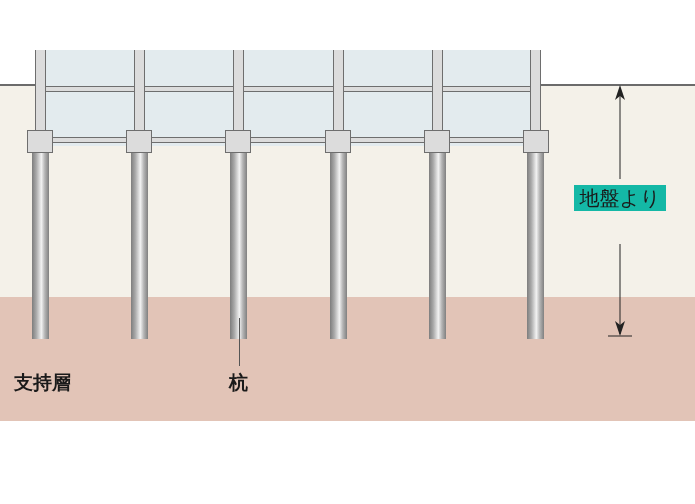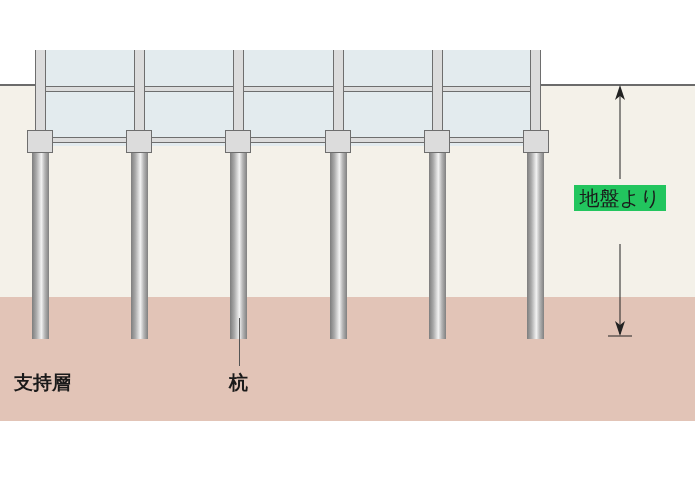--- a/index.html
+++ b/index.html
@@ -12,21 +12,21 @@
           background: linear-gradient(to right, #7d7d7d 0%, #a9a9a9 25%, #f2f2f2 55%, #b5b5b5 75%, #808080 100%); }
   .building { position: absolute; left: 36px; top: 50px; width: 505px; height: 96px; background: #e3ebee; }
   .col { position: absolute; top: 50px; width: 11px; height: 96px; background: #dcdcdc;
          border-left: 1px solid #6e6e6e; border-right: 1px solid #6e6e6e; box-sizing: border-box; }
   .beam { position: absolute; left: 36px; width: 505px; height: 6px; background: #dcdcdc;
           border-top: 1px solid #6e6e6e; border-bottom: 1px solid #6e6e6e; box-sizing: border-box; }
   .cap { position: absolute; top: 130px; width: 26px; height: 23px; background: #dcdcdc;
          border: 1px solid #6e6e6e; box-sizing: border-box; }
   .label { position: absolute; color: #1a1a1a; white-space: nowrap; }
   .depth-label { left: 574px; top: 185px; font-size: 20px; line-height: 26px; text-align: center; width: 92px;
-                 background: #22c55e; }
+                 background: #14b8a6; }
   .layer-label { left: 14px; top: 370px; font-size: 19px; font-family: Liberation Serif, serif; font-weight: bold; }
   .pile-label { left: 229px; top: 370px; font-size: 19px; font-family: "DejaVu Sans", "Liberation Sans", sans-serif; font-weight: bold; }
   .leader { position: absolute; left: 239px; top: 318px; width: 1px; height: 48px; background: #555; }
 </style>
 </head>
 <body>
 
 <div id="stage">
   <div class="ground" style="background:#f4f1e9"></div>
   <div class="bearing" style="background:#e2c4b7"></div>

